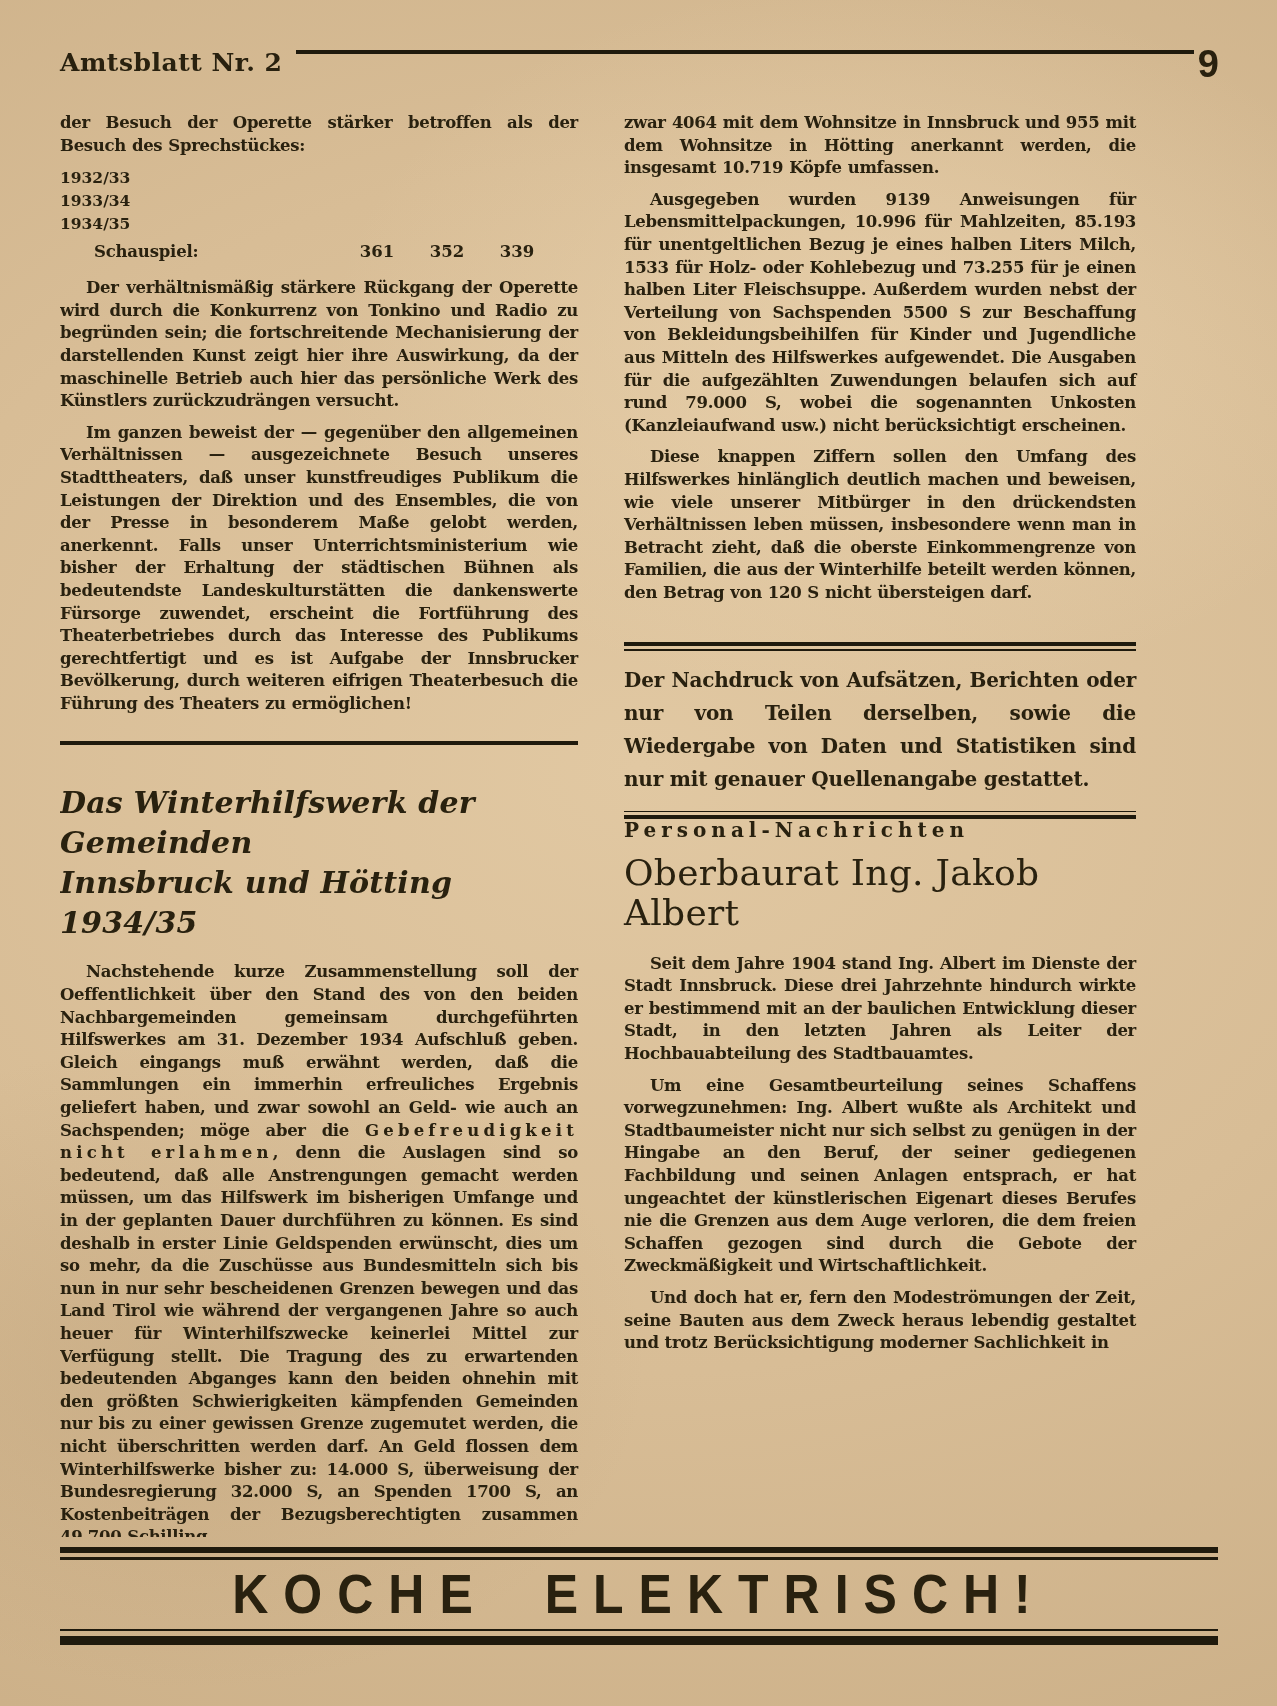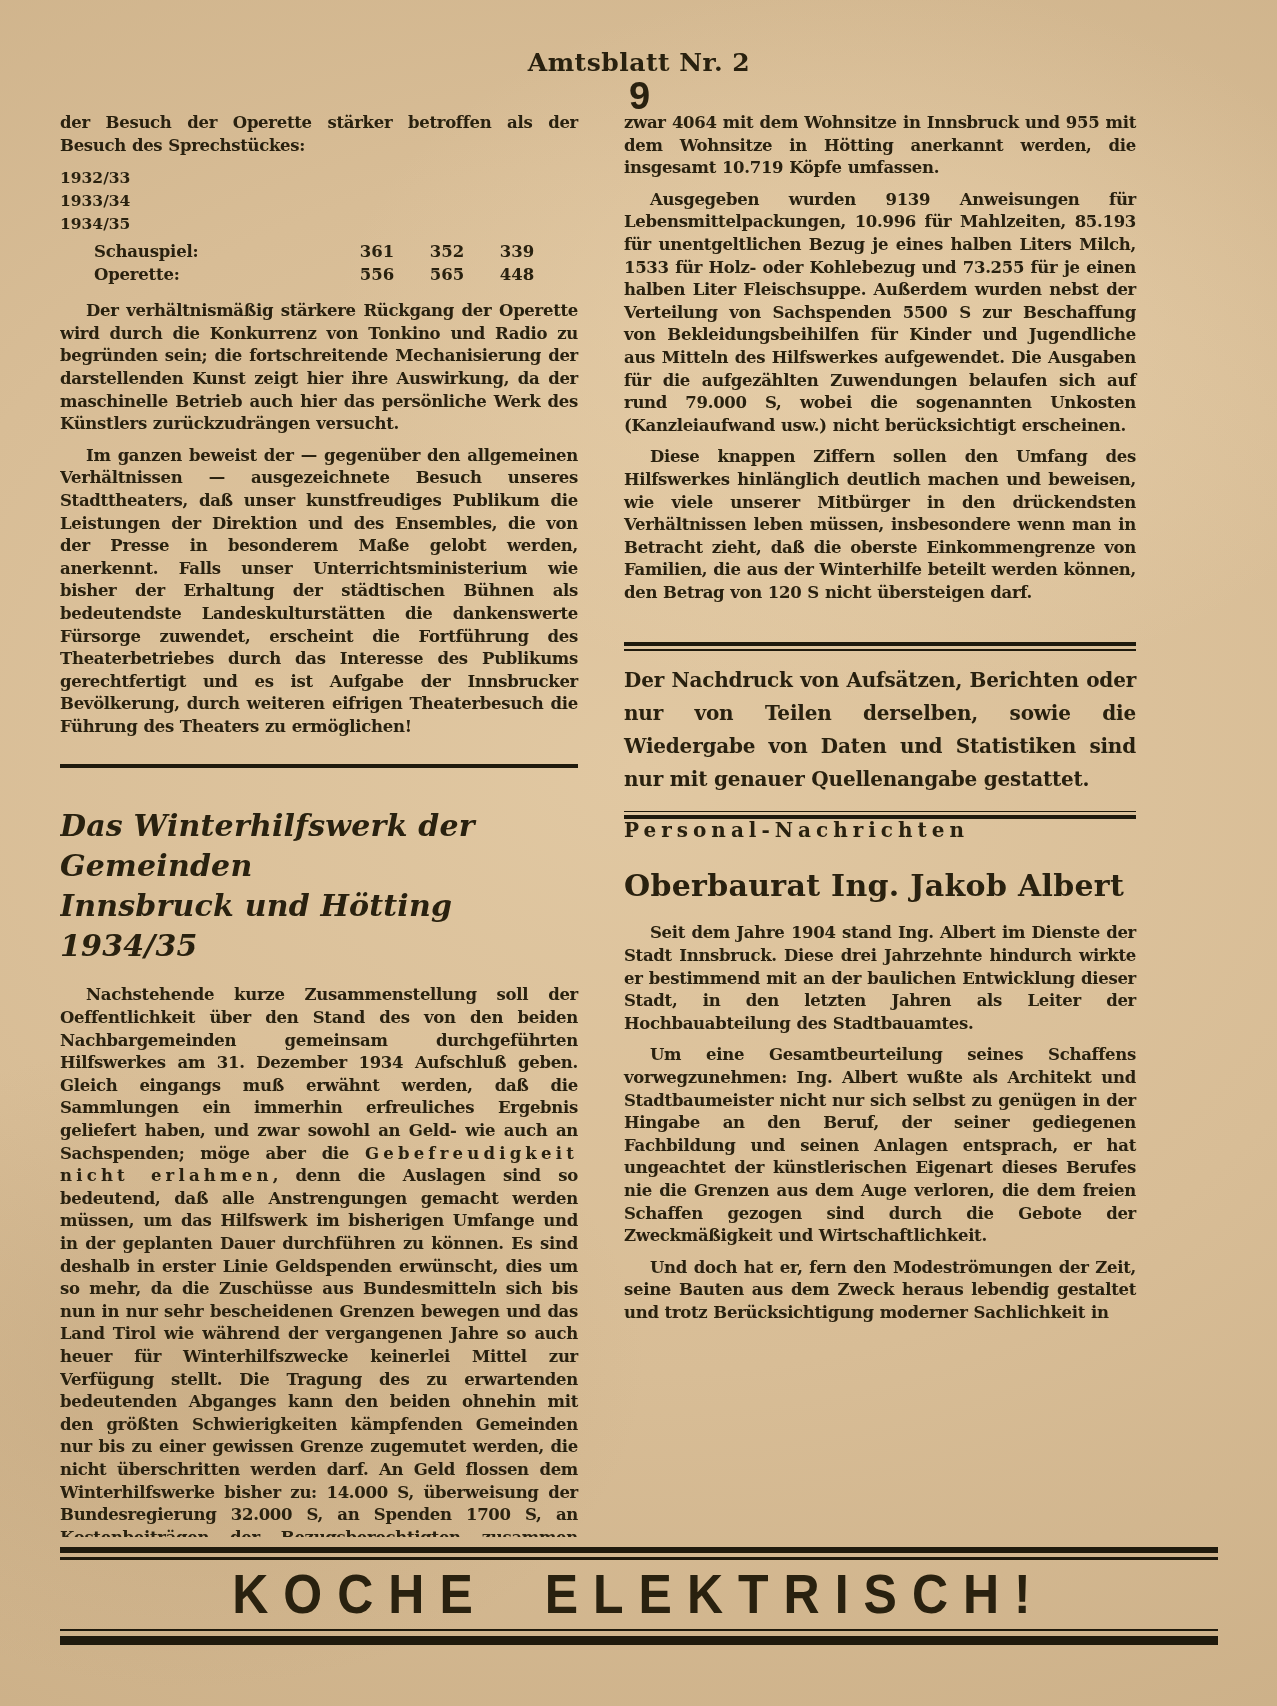--- a/index.html
+++ b/index.html
@@ -19,21 +19,21 @@
       radial-gradient(ellipse 900px 600px at 68% 20%, rgba(238,216,180,.55) 0%, rgba(238,216,180,0) 60%),
       radial-gradient(ellipse 700px 500px at 15% 80%, rgba(170,140,100,.25) 0%, rgba(170,140,100,0) 65%),
       radial-gradient(ellipse 1400px 1100px at 50% 45%, var(--paper-light) 0%, var(--paper) 55%, var(--paper-dark) 100%);
     color:var(--ink);
     font-family:"DejaVu Serif","Liberation Serif",serif;
     overflow:hidden;
     padding:50px 59px 0 60px;
     display:flex;flex-direction:column;
   }
   
-  .masthead{display:flex;align-items:center;height:36px;flex-direction:column;}
+  .masthead{display:flex;align-items:flex-start;height:36px;}
   .masthead-title{
     font-size:25px;font-weight:bold;letter-spacing:.5px;line-height:1;
     white-space:nowrap;
   }
   .masthead-rule{flex:1;border-bottom:4px solid var(--rule);margin:0 4px 3px 14px;}
   .masthead-page{
     font-family:"Liberation Sans","DejaVu Sans",sans-serif;
     font-size:38px;font-weight:bold;line-height:.78;letter-spacing:-1px;
   }
   
@@ -72,22 +72,22 @@
     font-size:20px;line-height:33px;font-weight:bold;
     text-align:justify;letter-spacing:-.2px;
     margin:13px 0 15px;
   }
   
   .personal-heading{
     font-size:20px;font-weight:bold;letter-spacing:5px;
     line-height:1.1;
   }
   .personal-subheading{
-    font-size:30px;font-weight:bold;letter-spacing:.3px;
-    margin:28px 0 20px;line-height:1.1;
+    font-size:36px;font-weight:normal;letter-spacing:.3px;
+    margin:12px 0 20px;line-height:1.1;
   }
   
   .ad{margin-top:10px;}
   .ad-text{
     text-align:center;
     font-family:"Liberation Sans","DejaVu Sans",sans-serif;
     font-weight:bold;font-size:50px;line-height:1;
     letter-spacing:15px;word-spacing:28px;
     transform:scaleY(1.1);
     padding:9px 0 10px;
@@ -117,27 +117,20 @@
           <span class="tcell">1932/33</span>
           <span class="tcell">1933/34</span>
           <span class="tcell">1934/35</span>
           <span class="tspacer"></span>
         </div>
         <div class="trow">
           <span class="tlabel">Schauspiel:</span>
           <span class="tcell">361</span>
           <span class="tcell">352</span>
           <span class="tcell">339</span>
-          <span class="tspacer"></span>
-        </div>
-        <div class="trow">
-          <span class="tlabel">Operette:</span>
-          <span class="tcell">556</span>
-          <span class="tcell">565</span>
-          <span class="tcell">448</span>
           <span class="tspacer"></span>
         </div>
       </div>
 
       <p class="body-text">Der verhältnismäßig stärkere Rückgang der Operette wird durch die Konkurrenz von Tonkino und Radio zu begründen sein; die fortschreitende Mechanisierung der darstellenden Kunst zeigt hier ihre Auswirkung, da der maschinelle Betrieb auch hier das persönliche Werk des Künstlers zurückzudrängen versucht.</p>
 
       <p class="body-text">Im ganzen beweist der — gegenüber den allgemeinen Verhältnissen — ausgezeichnete Besuch unseres Stadttheaters, daß unser kunstfreudiges Publikum die Leistungen der Direktion und des Ensembles, die von der Presse in besonderem Maße gelobt werden, anerkennt. Falls unser Unterrichtsministerium wie bisher der Erhaltung der städtischen Bühnen als bedeutendste Landeskulturstätten die dankenswerte Fürsorge zuwendet, erscheint die Fortführung des Theaterbetriebes durch das Interesse des Publikums gerechtfertigt und es ist Aufgabe der Innsbrucker Bevölkerung, durch weiteren eifrigen Theaterbesuch die Führung des Theaters zu ermöglichen!</p>
 
       <div class="section-rule"></div>
 

